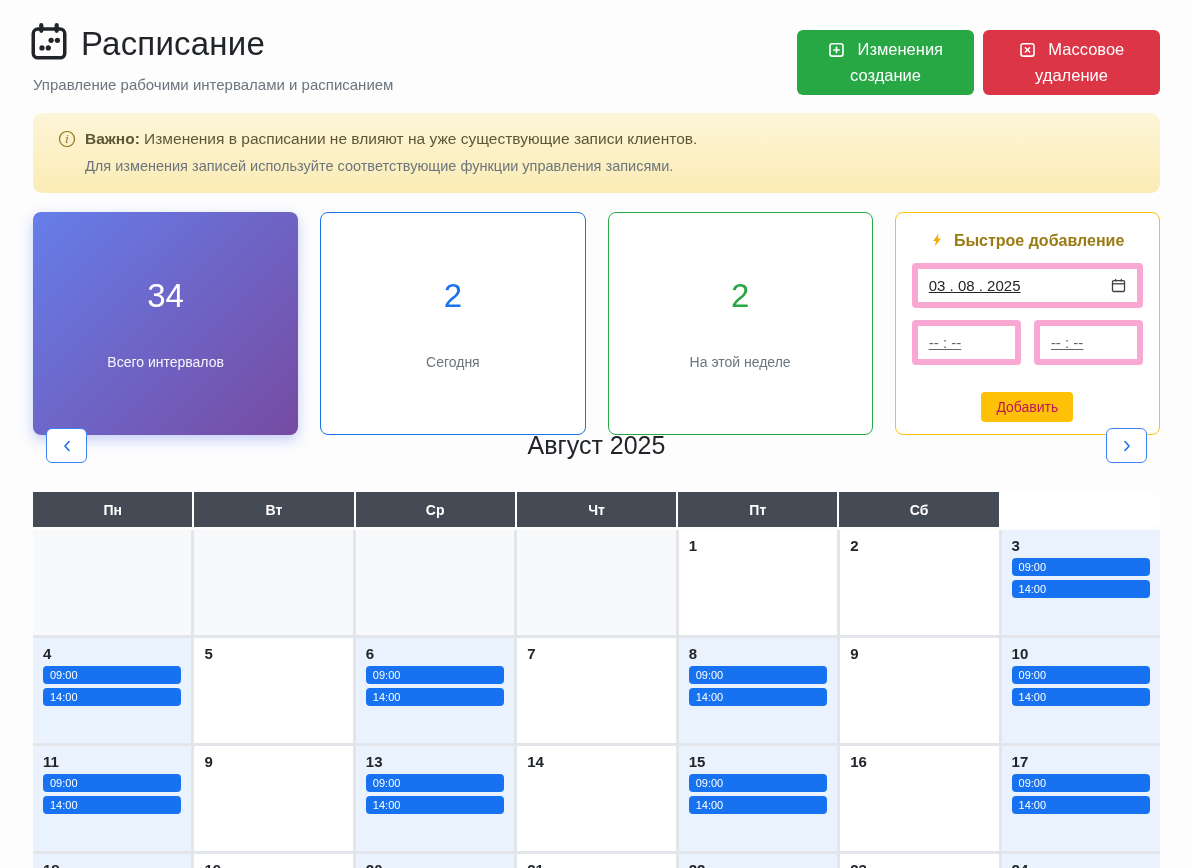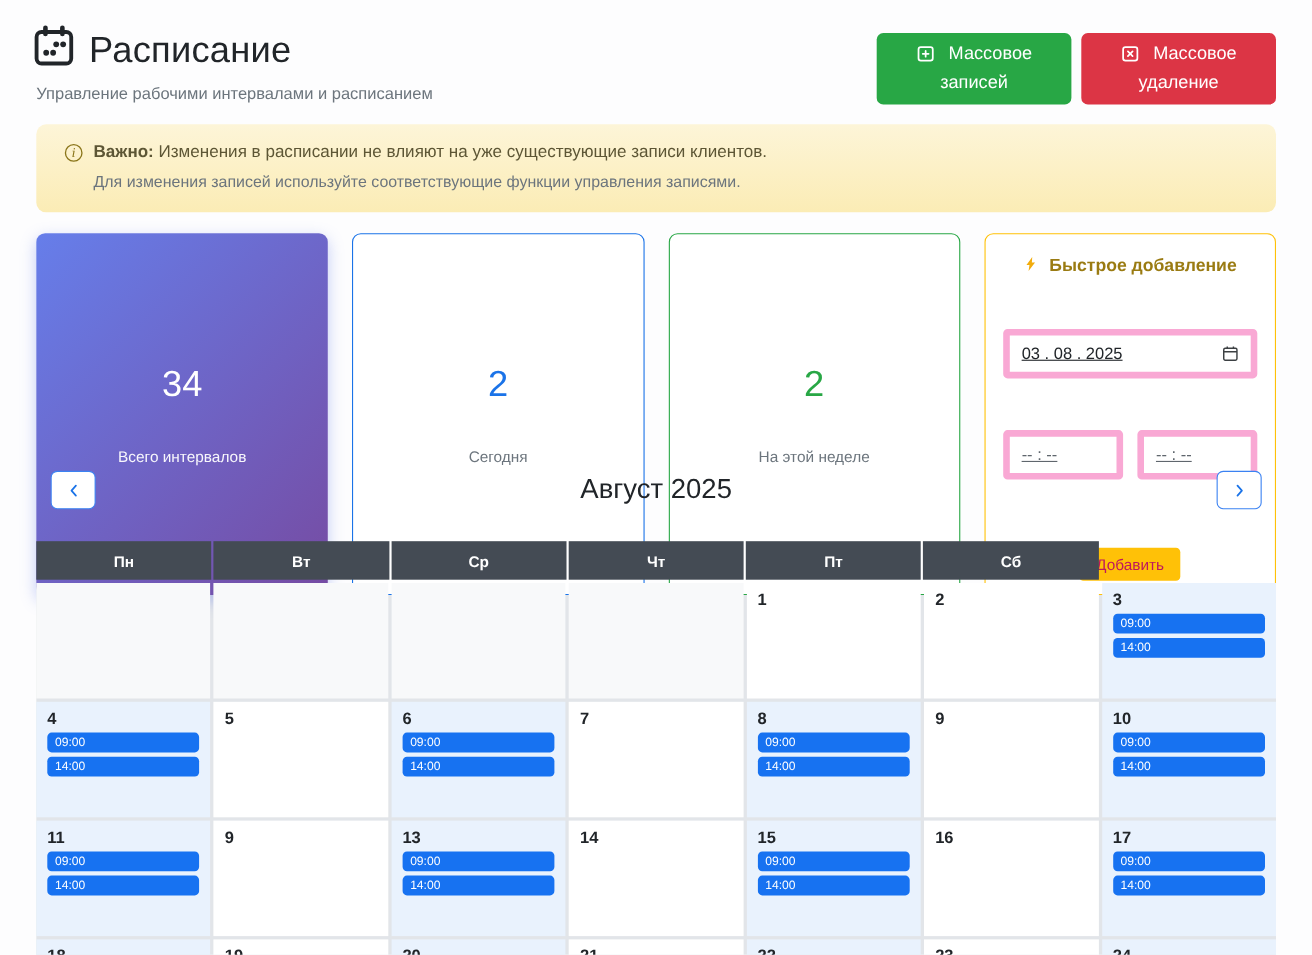--- a/index.html
+++ b/index.html
@@ -51,21 +51,21 @@
   .stat-value { font-size: 33px; font-weight: 500; }
   .stat-card.blue  .stat-value { color: var(--accent_blue); }
   .stat-card.green .stat-value { color: var(--accent_green); }
   .stat-label { font-size: 14px; margin-top: 7px; }
   .stat-card.purple .stat-label { color: rgba(255,255,255,.95); }
   .stat-card.blue .stat-label, .stat-card.green .stat-label { color: #6c757d; }
 
   
   .quick-card {
     border: 1px solid var(--accent_yellow); border-radius: 8px; background: #fff;
-    padding: 19px 16px 12px; display: flex; flex-direction: column; gap: 35px;
+    padding: 19px 16px 12px; display: flex; flex-direction: column;
   }
   .quick-title { text-align: center; font-weight: 700; font-size: 16px; color: #9a7b12; }
   .quick-title svg { vertical-align: -2px; margin-right: 5px; }
   .qinput {
     border: 6px solid #f9a8d4; border-radius: 4px; height: 33px;
     display: flex; align-items: center; justify-content: space-between;
     padding: 0 11px; font-size: 15px; color: #212529; background: #fff; cursor: text; text-decoration: underline;
   }
   .date-row { margin-top: 13px; }
   .time-row { display: flex; gap: 13px; margin-top: 12px; }
@@ -136,21 +136,21 @@
     </div>
 
     <div class="header-actions">
       <button class="btn-bulk btn-create">
         <span class="bicon">
           <svg width="17" height="17" viewBox="0 0 16 16" fill="none">
             <rect x="1.9" y="2.6" width="12.2" height="11.6" rx="2" stroke="#fff" stroke-width="1.5"></rect>
             <line x1="8" y1="5.9" x2="8" y2="10.9" stroke="#fff" stroke-width="1.5" stroke-linecap="round"></line>
             <line x1="5.5" y1="8.4" x2="10.5" y2="8.4" stroke="#fff" stroke-width="1.5" stroke-linecap="round"></line>
           </svg>
-        </span><span>Массовое записей</span>
+        </span><span>Изменения создание</span>
       </button>
       <button class="btn-bulk btn-delete">
         <span class="bicon">
           <svg width="17" height="17" viewBox="0 0 16 16" fill="none">
             <rect x="1.9" y="2.6" width="12.2" height="11.6" rx="2" stroke="#fff" stroke-width="1.5"></rect>
             <line x1="6" y1="6.4" x2="10" y2="10.4" stroke="#fff" stroke-width="1.5" stroke-linecap="round"></line>
             <line x1="10" y1="6.4" x2="6" y2="10.4" stroke="#fff" stroke-width="1.5" stroke-linecap="round"></line>
           </svg>
         </span><span>Массовое удаление</span>
       </button>

